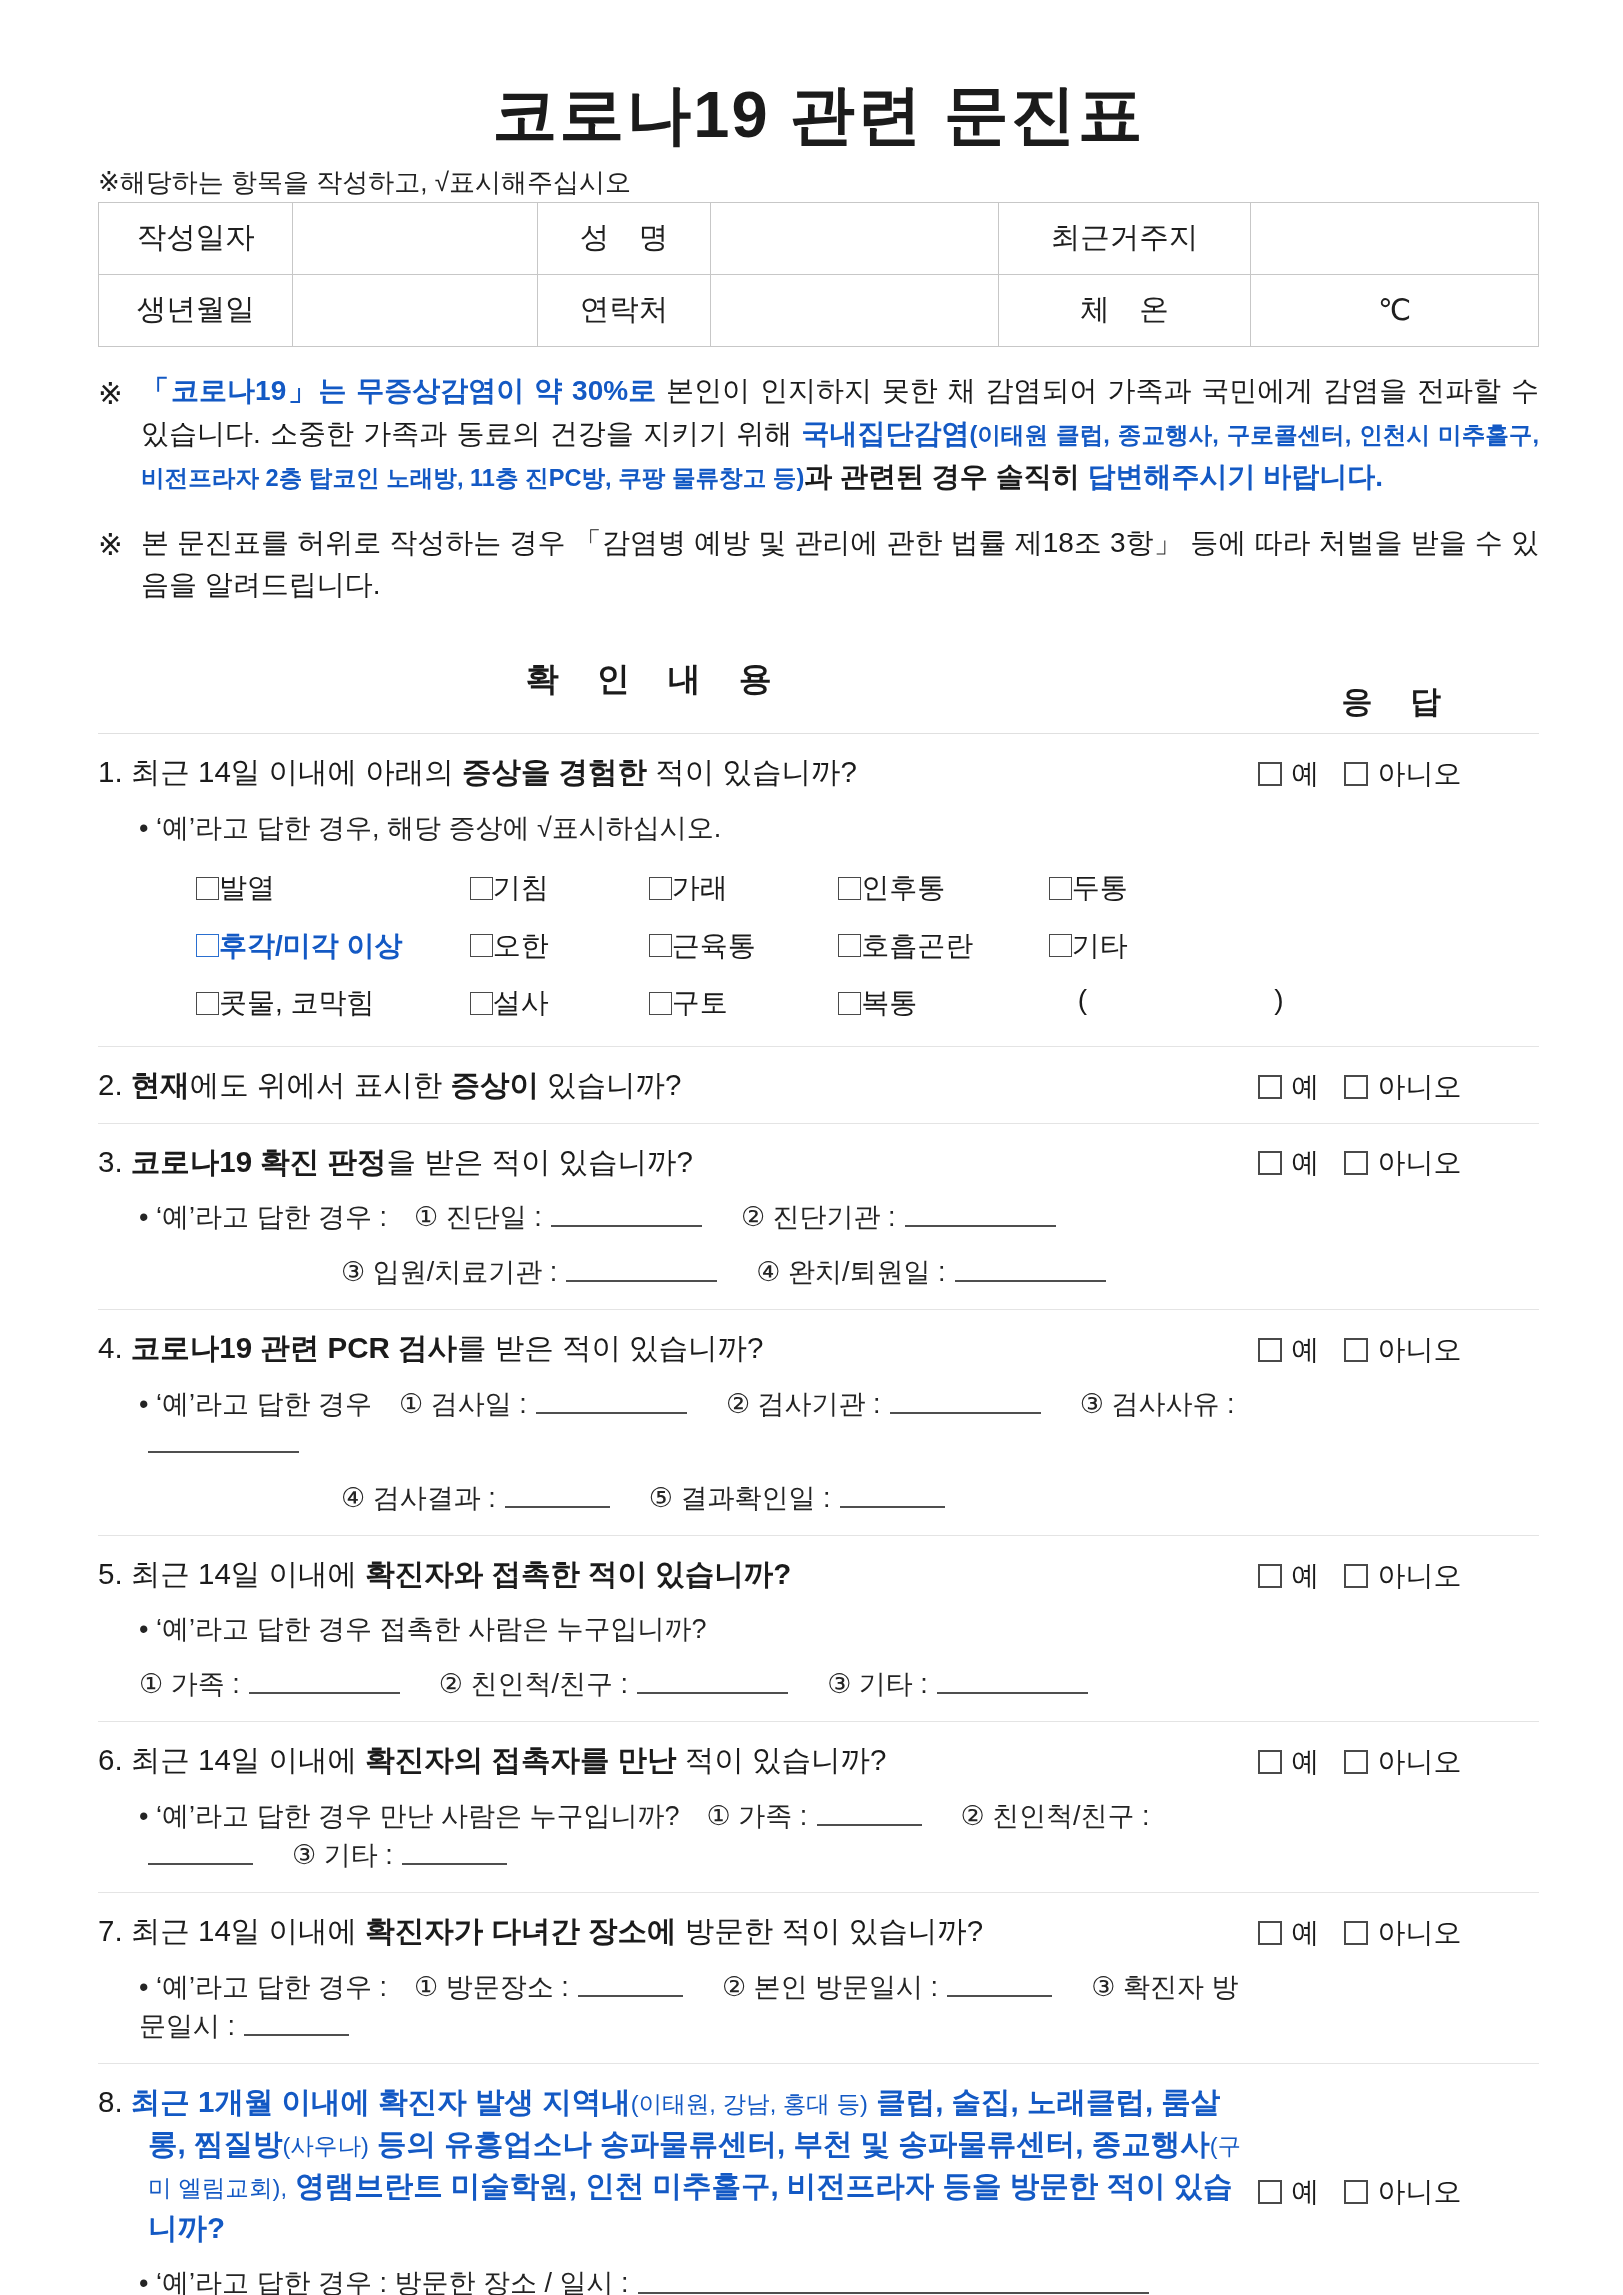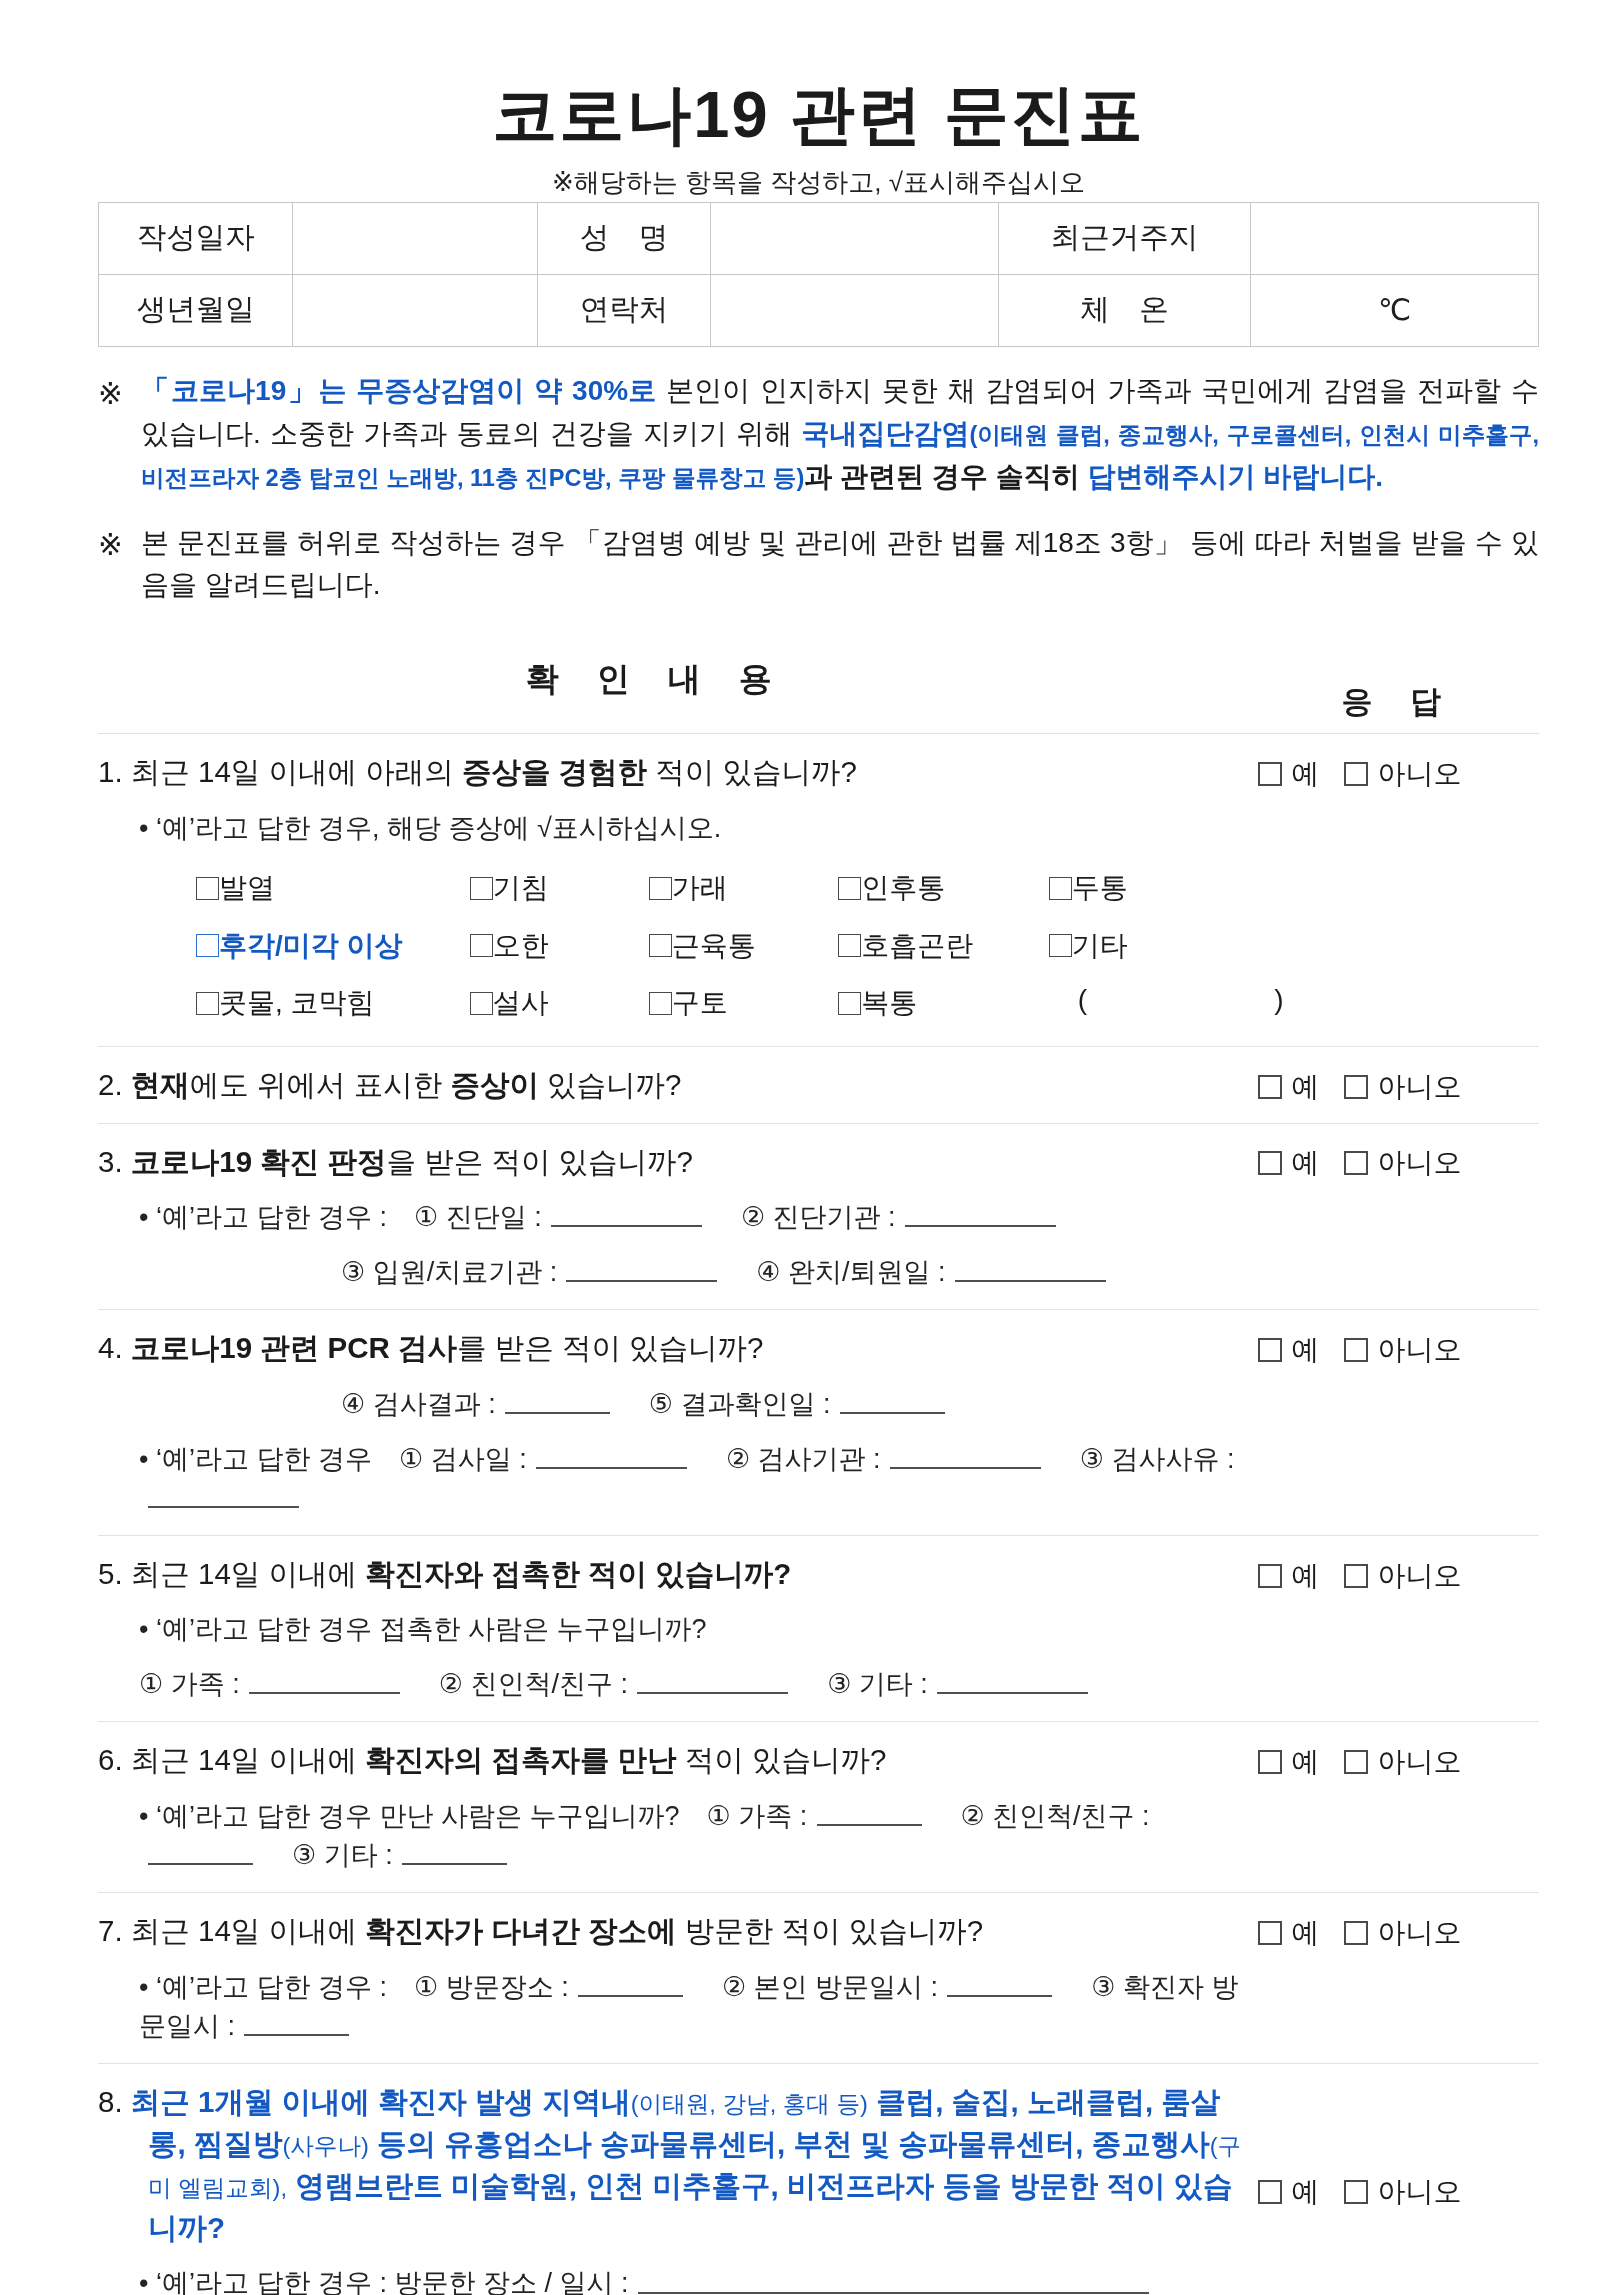--- a/index.html
+++ b/index.html
@@ -4,21 +4,21 @@
 <style>
   html,body{margin:0;padding:0;background:#9a9a9a;}
   .page{
     width:1624px;height:2295px;box-sizing:border-box;margin:0 auto;
     background:#ffffff;color:#1b1b1b;
     padding:79px 85px 26px 98px;
     display:flex;flex-direction:column;
     font-family:"Liberation Sans","DejaVu Sans",sans-serif;
   }
   .title{font-size:65px;font-weight:800;text-align:center;letter-spacing:2px;line-height:1.1;}
-  .subtitle{font-size:26px;text-align:center;margin-top:14.4px;color:#222;}
+  .subtitle{font-size:26px;text-align:left;margin-top:14.4px;color:#222;}
   table.info{width:100%;border-collapse:collapse;margin-top:2px;table-layout:fixed;}
   table.info td{border:1px solid #c7c7c7;height:69px;font-size:29.5px;text-align:center;vertical-align:middle;color:#202020;}
   .notice{display:flex;margin-top:23.6px;font-size:28px;line-height:1.52;}
   .notice .marker{width:43px;flex:none;font-size:29.5px;padding-top:1.3px;}
   .n-body{flex:1;text-align:justify;}
   .blue{color:#1359c4;}
   .bold{font-weight:700;}
   .small{font-size:23.6px;}
   .qhdr{display:flex;align-items:center;margin-top:30px;padding-bottom:10.5px;border-bottom:0.7px solid #e0e0e0;gap:44px;}
   .qhdr .c{flex:1;text-align:center;font-size:33px;font-weight:700;letter-spacing:14.4px;}
@@ -210,30 +210,30 @@
         <span class="yn-label">아니오</span>
     </div>
   </div>
 
   <div class="q-row">
     <div class="q-main">
       <div class="q-line">
         <span>4.</span>
         <span class="bold">코로나19 관련 PCR 검사</span><span>를 받은 적이 있습니까?</span>
       </div>
-      <div class="q-sub indent2">
-        <span>④ 검사결과 :</span><span class="blank w1"></span>
-        <span class="item">⑤ 결과확인일 :</span><span class="blank w1"></span>
-      </div>
       <div class="q-sub">
         <span>• ‘예’라고 답한 경우</span>
         <span class="item">① 검사일 :</span><span class="blank w2"></span>
         <span class="item">② 검사기관 :</span><span class="blank w2"></span>
         <span class="item">③ 검사사유 :</span><span class="blank w2"></span>
       </div>
+      <div class="q-sub indent2">
+        <span>④ 검사결과 :</span><span class="blank w1"></span>
+        <span class="item">⑤ 결과확인일 :</span><span class="blank w1"></span>
+      </div>
     </div>
     <div class="q-ans">
       <span class="cb"></span>
         <span class="yn-label">예</span>
       <span class="cb gap"></span>
         <span class="yn-label">아니오</span>
     </div>
   </div>
 
   <div class="q-row">

